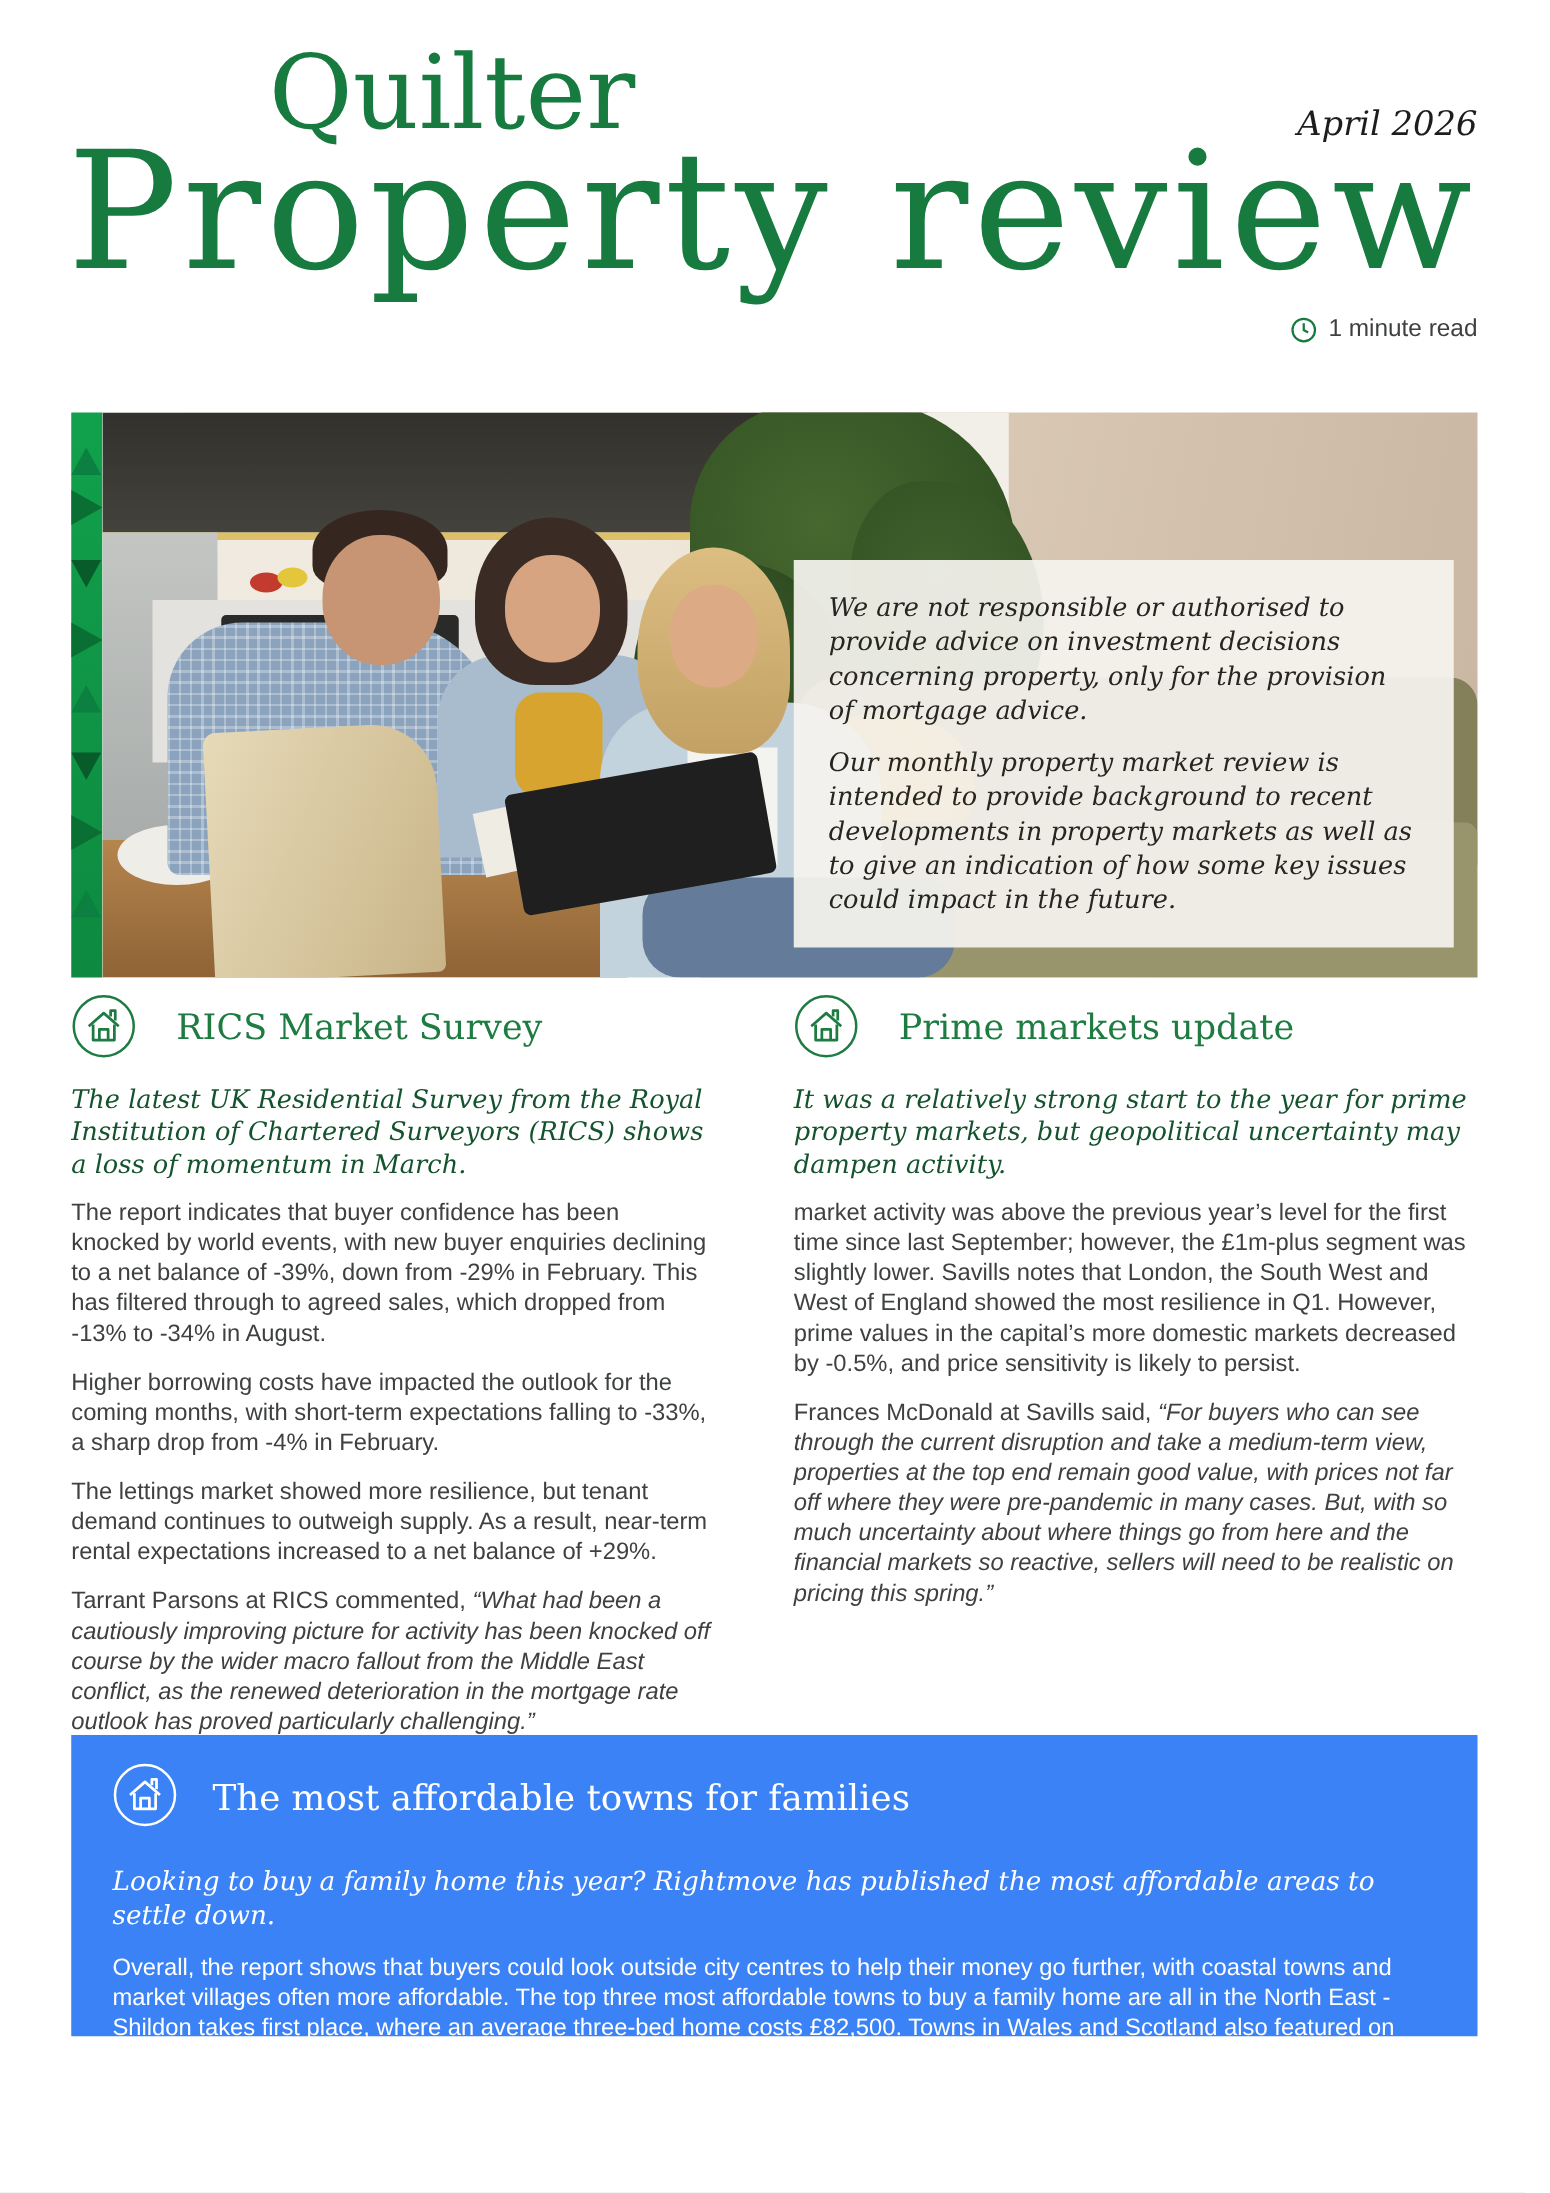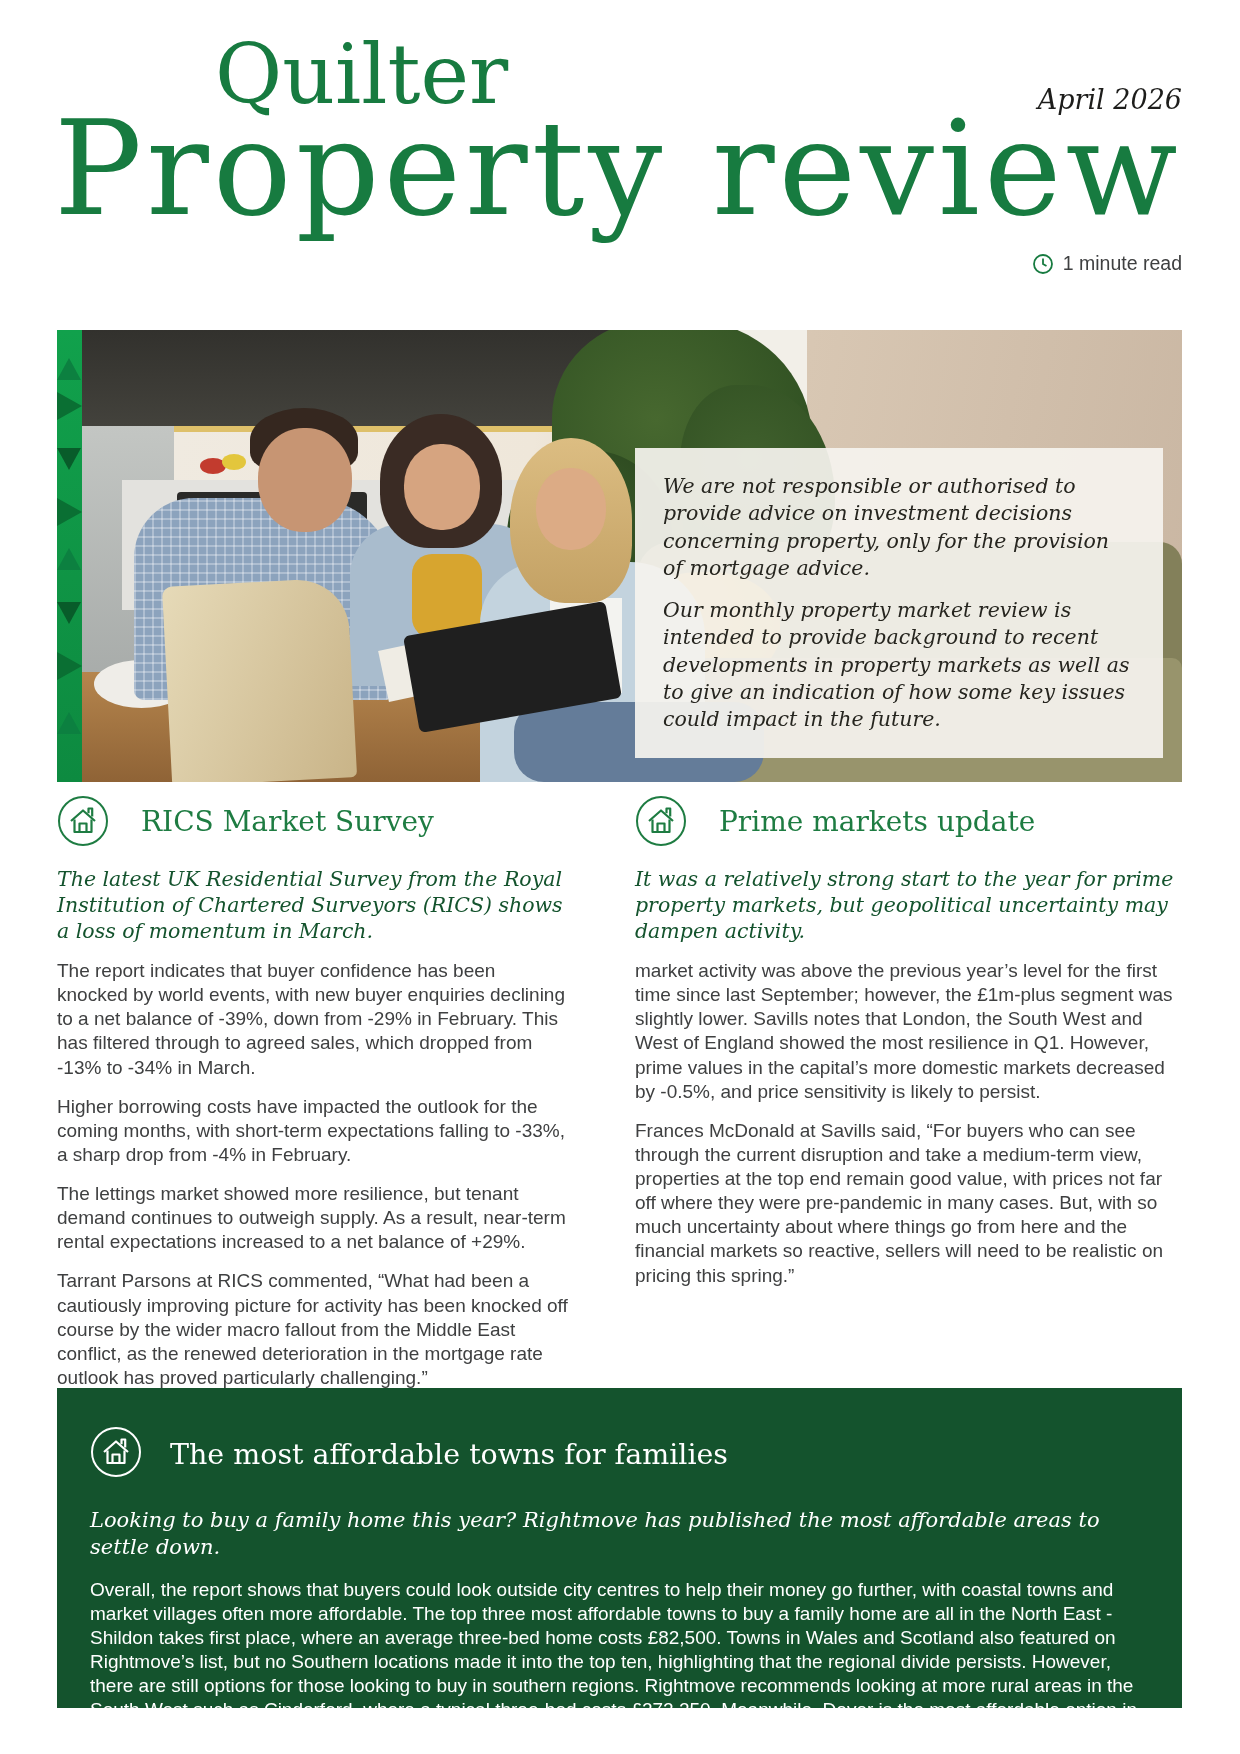--- a/index.html
+++ b/index.html
@@ -78,25 +78,25 @@
   
   .col{box-sizing:border-box;}
   .col-left{left:57px;top:795px;width:512px;}
   .col-right{left:635px;top:795px;width:548px;}
   .col-head{display:flex;align-items:center;gap:32px;color:#177B40;}
   .col-head svg{display:block;flex:0 0 auto;}
   .col-head h2{margin:0;font-family:"DejaVu Serif",serif;font-weight:normal;font-size:28px;color:#1e7c42;}
   .lead{margin:19px 0 0 0;font-family:"DejaVu Serif",serif;font-style:italic;font-size:20.5px;
         line-height:1.27;color:#14532d;}
   .bodytext p{margin:15px 0 0 0;font-size:19px;line-height:1.27;color:#3f4041;}
-  .qt{}
-
-  
-  .panel{left:57px;top:1388px;width:1125px;height:320px;box-sizing:border-box;padding:38px 33px;
-         background:#14532d;color:#ffffff;}
+  .qt{font-style:italic;}
+
+  
+  .panel{left:57px;top:1388px;width:1125px;height:241px;box-sizing:border-box;padding:22px 33px;
+         background:#3b82f6;color:#ffffff;}
   .panel-head{display:flex;align-items:center;gap:28px;color:#ffffff;}
   .panel-head h2{margin:0;font-family:"DejaVu Serif",serif;font-weight:normal;font-size:28.5px;color:#ffffff;}
   .panel-lead{margin:25px 0 0 0;font-family:"DejaVu Serif",serif;font-style:italic;font-size:21px;
               line-height:1.3;color:#ffffff;}
   .panel-body{margin:16px 0 0 0;font-size:19px;line-height:1.27;color:#ffffff;}
 </style>
 </head>
 <body>
 
 <div class="page">
@@ -175,21 +175,21 @@
           <path d="M14 26 L26 15.5 L38 26"></path>
           <path d="M31.5 18.2 V13.5 H35.2 V21.4"></path>
           <path d="M17.5 24.5 V37 H34.5 V24.5"></path>
           <path d="M22.5 37 V28.5 H29.5 V37"></path>
         </svg>
       </span>
       <h2>RICS Market Survey</h2>
     </div>
     <p class="lead">The latest UK Residential Survey from the Royal Institution of Chartered Surveyors (RICS) shows a loss of momentum in March.</p>
     <div class="bodytext">
-      <p>The report indicates that buyer confidence has been knocked by world events, with new buyer enquiries declining to a net balance of -39%, down from -29% in February. This has filtered through to agreed sales, which dropped from -13% to -34% in March.</p>
+      <p>The report indicates that buyer confidence has been knocked by world events, with new buyer enquiries declining to a net balance of -39%, down from -29% in February. This has filtered through to agreed sales, which dropped from -13% to -34% in August.</p>
       <p>Higher borrowing costs have impacted the outlook for the coming months, with short-term expectations falling to -33%, a sharp drop from -4% in February.</p>
       <p>The lettings market showed more resilience, but tenant demand continues to outweigh supply. As a result, near-term rental expectations increased to a net balance of +29%.</p>
       <p><span>Tarrant Parsons at RICS commented, </span><span class="qt">“What had been a cautiously improving picture for activity has been knocked off course by the wider macro fallout from the Middle East conflict, as the renewed deterioration in the mortgage rate outlook has proved particularly challenging.”</span></p>
     </div>
   </div>
 
   <div class="abs col col-right">
     <div class="col-head">
       <span>
         <svg width="52" height="52" viewBox="0 0 52 52" fill="none" stroke="#1e7c42" stroke-width="2.2" stroke-linejoin="round">

